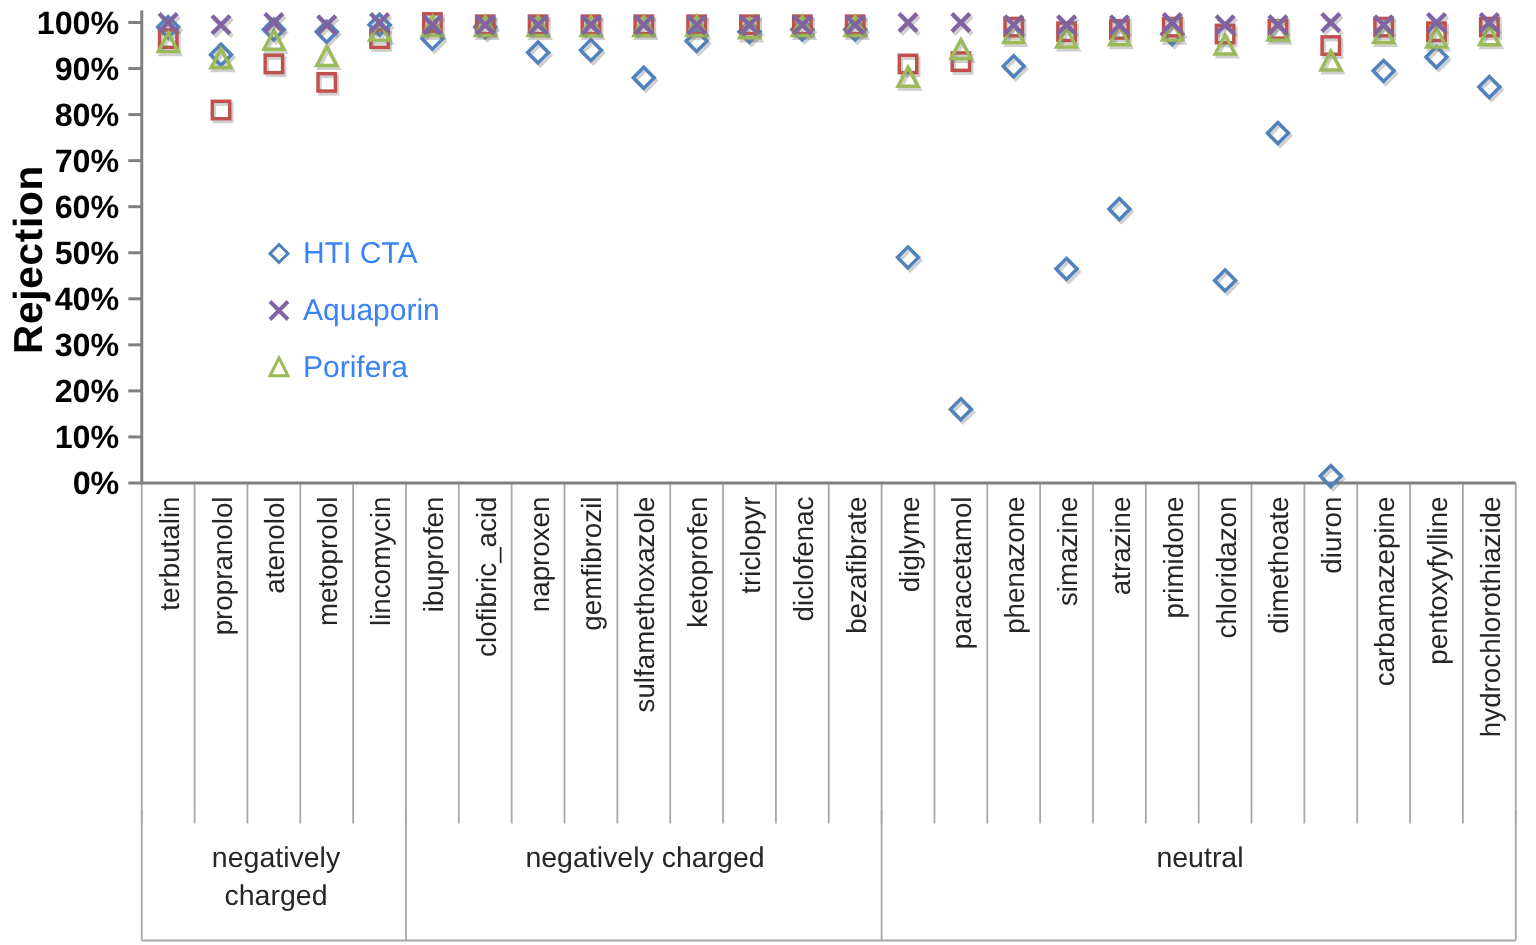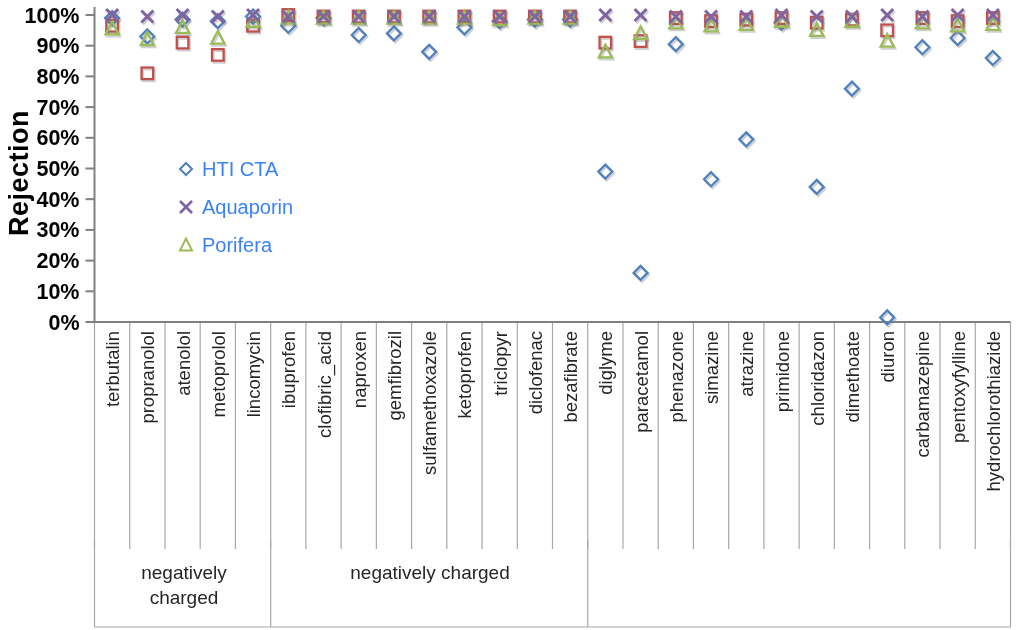--- a/index.html
+++ b/index.html
@@ -840,14 +840,15 @@
             <g>
               <path d="M10 2.5 L16 14.5 L4 14.5 Z" stroke="#9BBB59" stroke-width="2" fill="none"></path>
             </g>
           </svg></span>
       <span class="legend-label">Porifera</span>
     </div>
   </div>
 
   <div class="group-label g0">negatively charged</div>
   <div class="group-label g1">negatively charged</div>
+  <div class="group-label g2">neutral</div>
 
 </div>
 
 </body></html>

